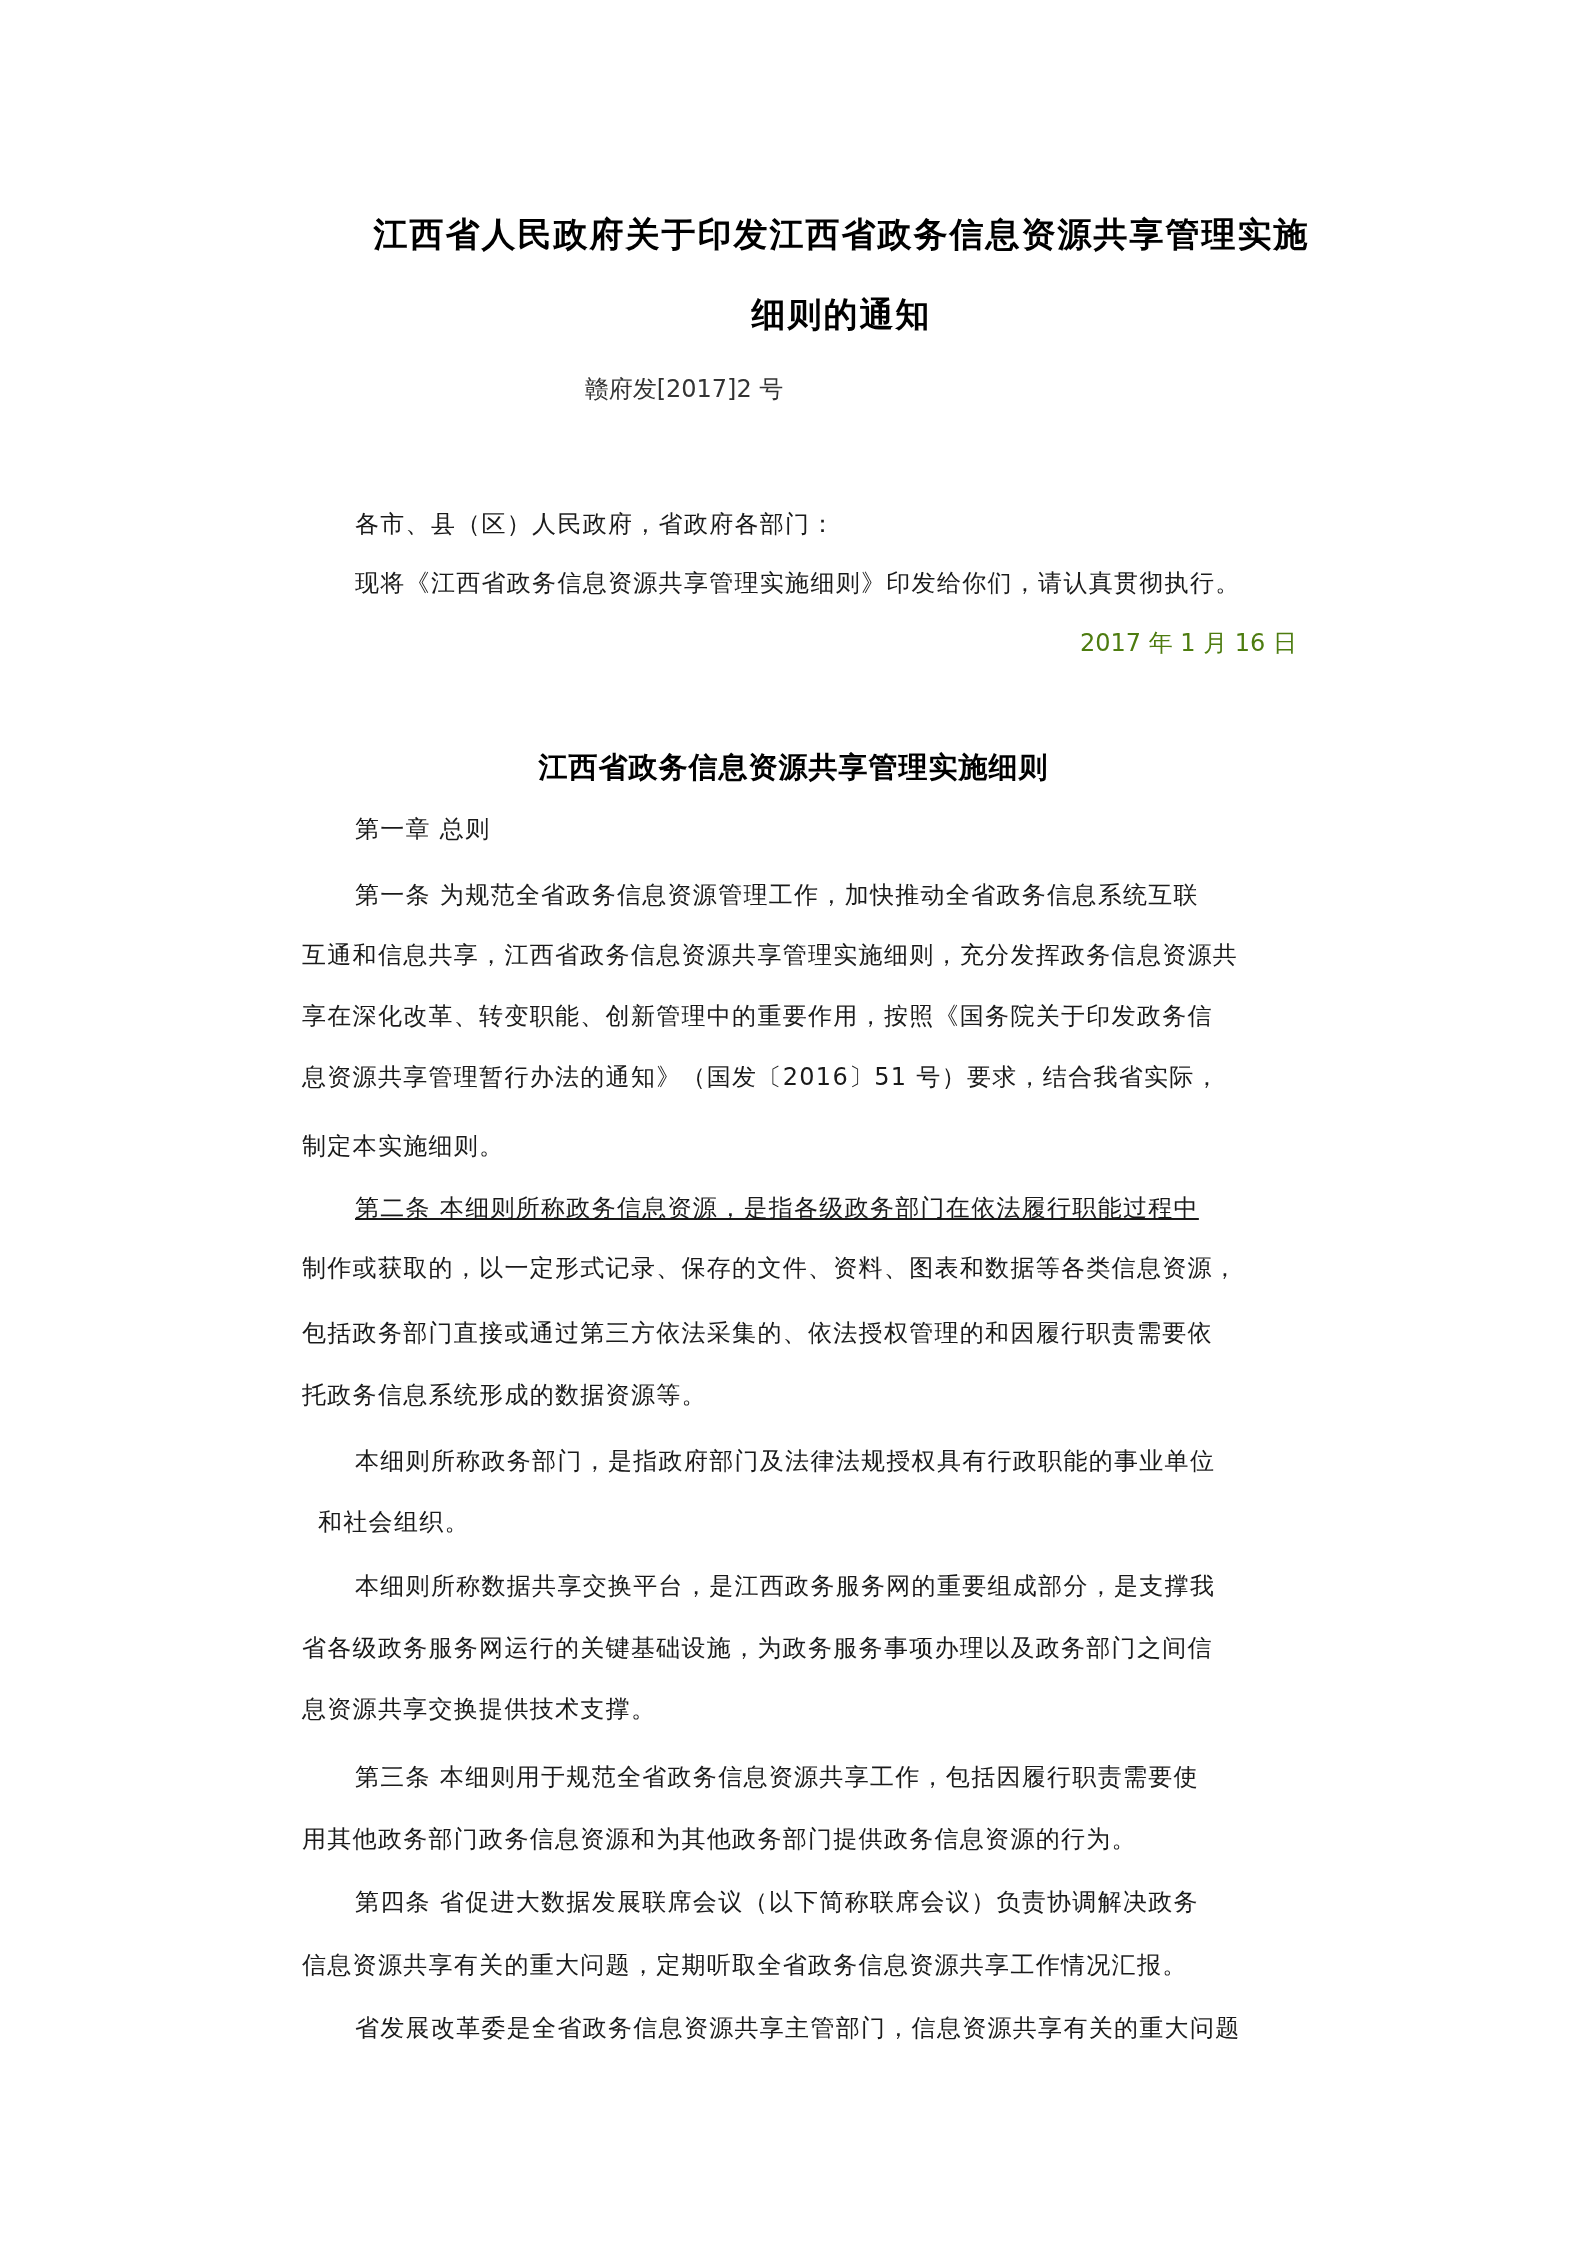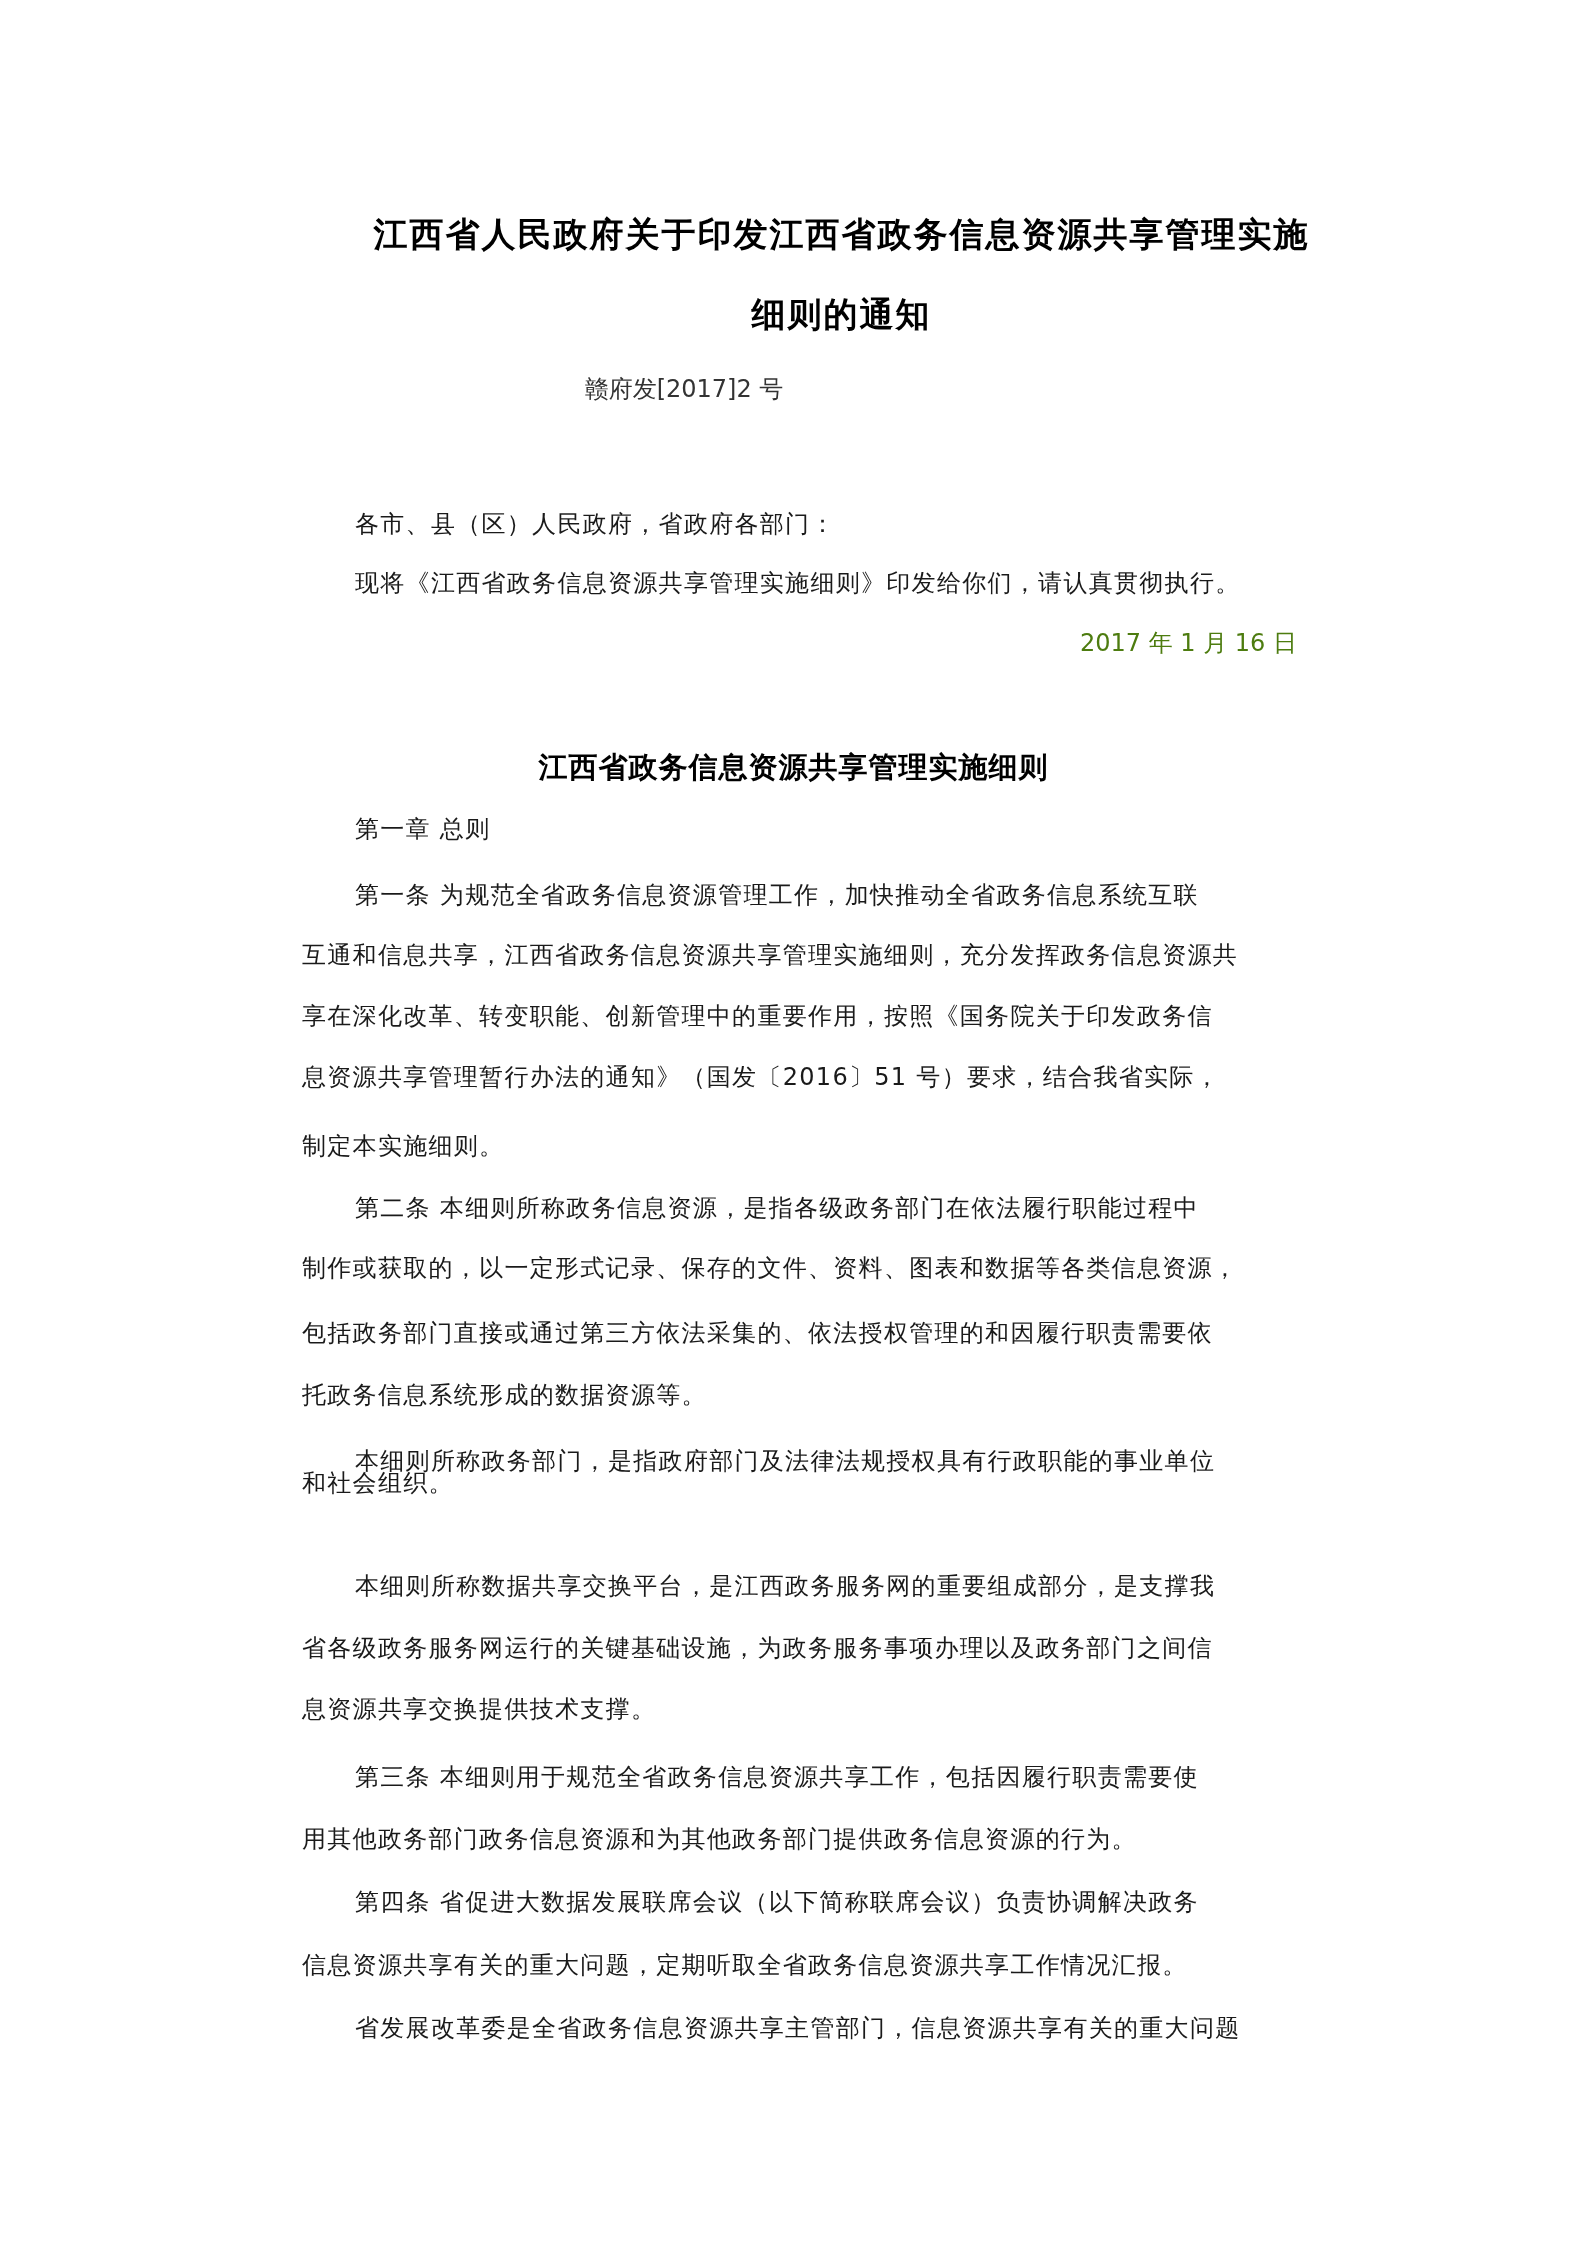--- a/index.html
+++ b/index.html
@@ -94,27 +94,27 @@
 
   <div class="rules-title">江西省政务信息资源共享管理实施细则</div>
   <div class="line indent" style="top:814px;">第一章 总则</div>
 
   <div class="line indent" style="top:880px;">第一条  为规范全省政务信息资源管理工作，加快推动全省政务信息系统互联</div>
   <div class="line" style="top:940px;">互通和信息共享，江西省政务信息资源共享管理实施细则，充分发挥政务信息资源共</div>
   <div class="line" style="top:1001px;">享在深化改革、转变职能、创新管理中的重要作用，按照《国务院关于印发政务信</div>
   <div class="line" style="top:1062px;">息资源共享管理暂行办法的通知》（国发〔2016〕51 号）要求，结合我省实际，</div>
   <div class="line" style="top:1123px;margin-top:8px;">制定本实施细则。</div>
 
-  <div class="line indent" style="top:1193px;">第二条  本细则所称政务信息资源，是指各级政务部门在依法履行职能过程中</div>
+  <div class="line indent" style="top:1193px;text-decoration:underline;">第二条  本细则所称政务信息资源，是指各级政务部门在依法履行职能过程中</div>
   <div class="line" style="top:1253px;">制作或获取的，以一定形式记录、保存的文件、资料、图表和数据等各类信息资源，</div>
   <div class="line" style="top:1318px;">包括政务部门直接或通过第三方依法采集的、依法授权管理的和因履行职责需要依</div>
   <div class="line" style="top:1380px;">托政务信息系统形成的数据资源等。</div>
 
   <div class="line indent" style="top:1446px;">本细则所称政务部门，是指政府部门及法律法规授权具有行政职能的事业单位</div>
-  <div class="line" style="top:1468px;">和社会组织。</div>
+  <div class="line" style="top:1507px;margin-left:16px;">和社会组织。</div>
 
   <div class="line indent" style="top:1571px;">本细则所称数据共享交换平台，是江西政务服务网的重要组成部分，是支撑我</div>
   <div class="line" style="top:1633px;">省各级政务服务网运行的关键基础设施，为政务服务事项办理以及政务部门之间信</div>
   <div class="line" style="top:1694px;">息资源共享交换提供技术支撑。</div>
 
   <div class="line indent" style="top:1762px;">第三条  本细则用于规范全省政务信息资源共享工作，包括因履行职责需要使</div>
   <div class="line" style="top:1824px;">用其他政务部门政务信息资源和为其他政务部门提供政务信息资源的行为。</div>
 
   <div class="line indent" style="top:1887px;">第四条 省促进大数据发展联席会议（以下简称联席会议）负责协调解决政务</div>
   <div class="line" style="top:1950px;">信息资源共享有关的重大问题，定期听取全省政务信息资源共享工作情况汇报。</div>

